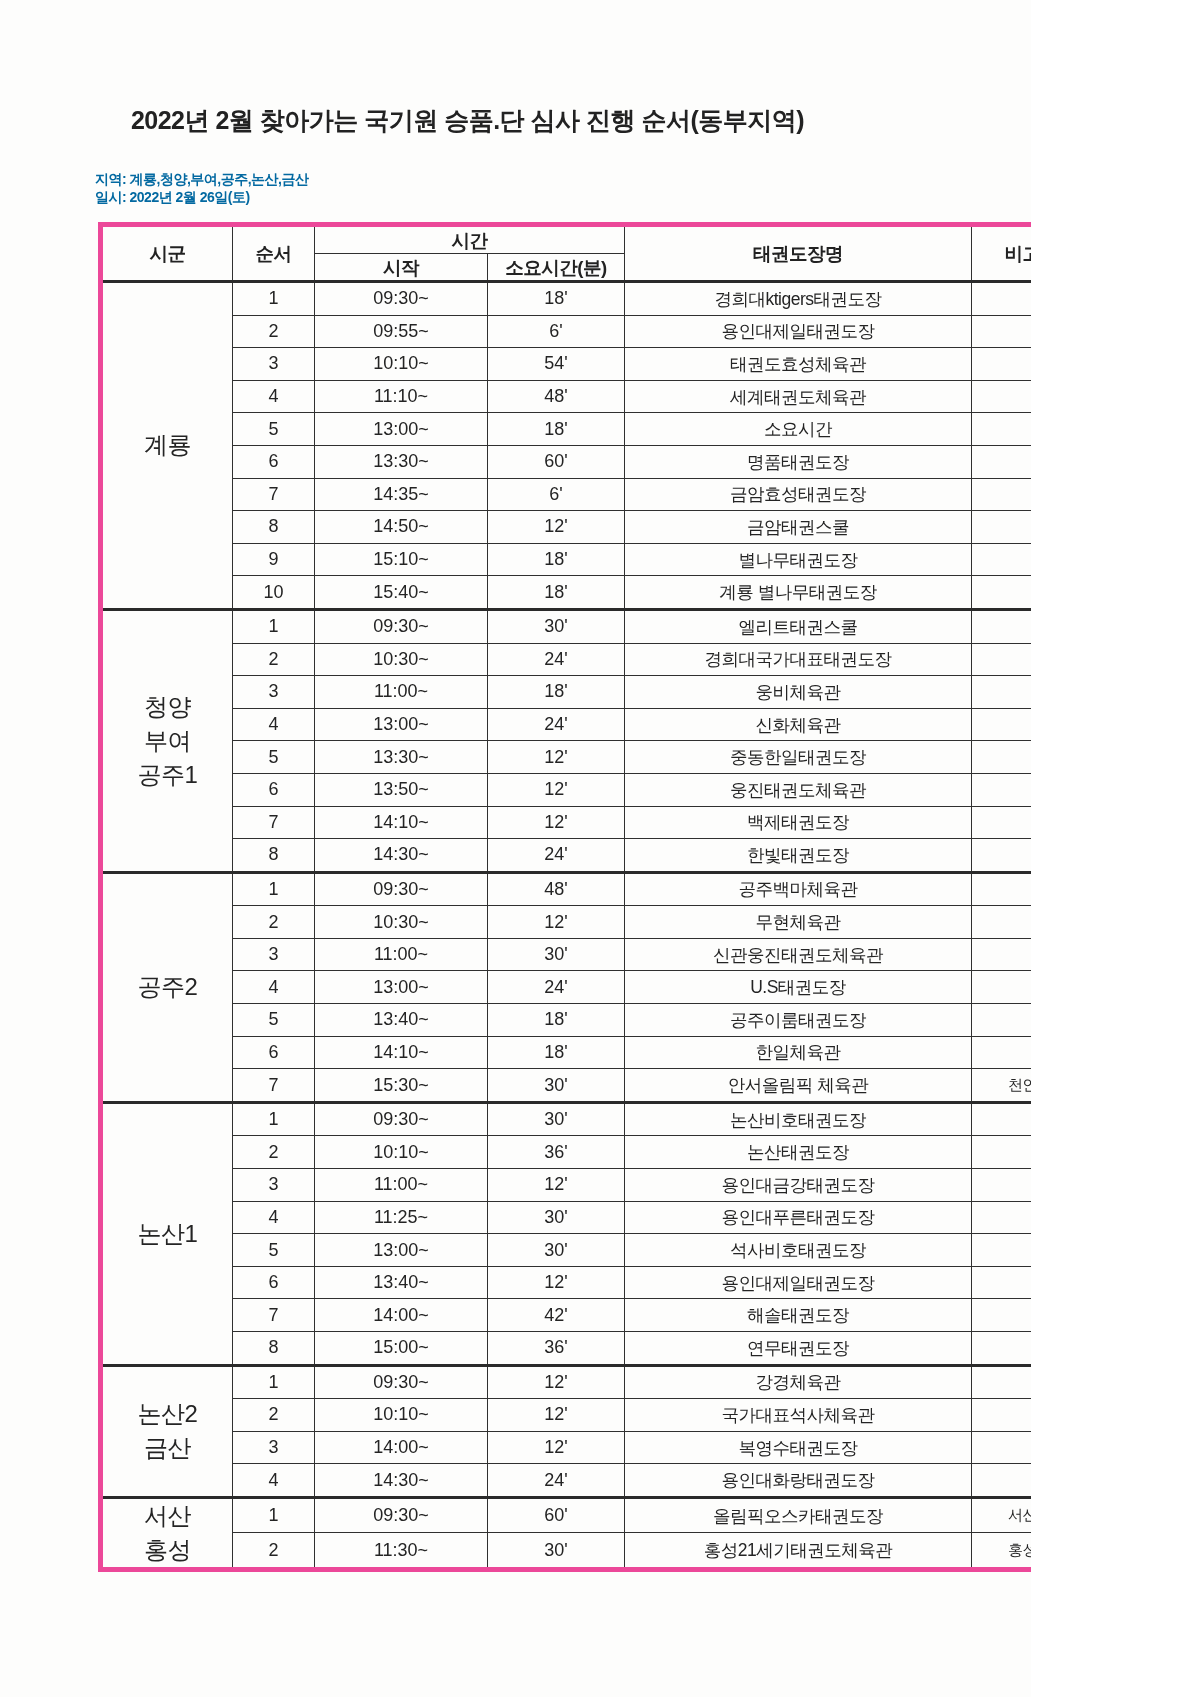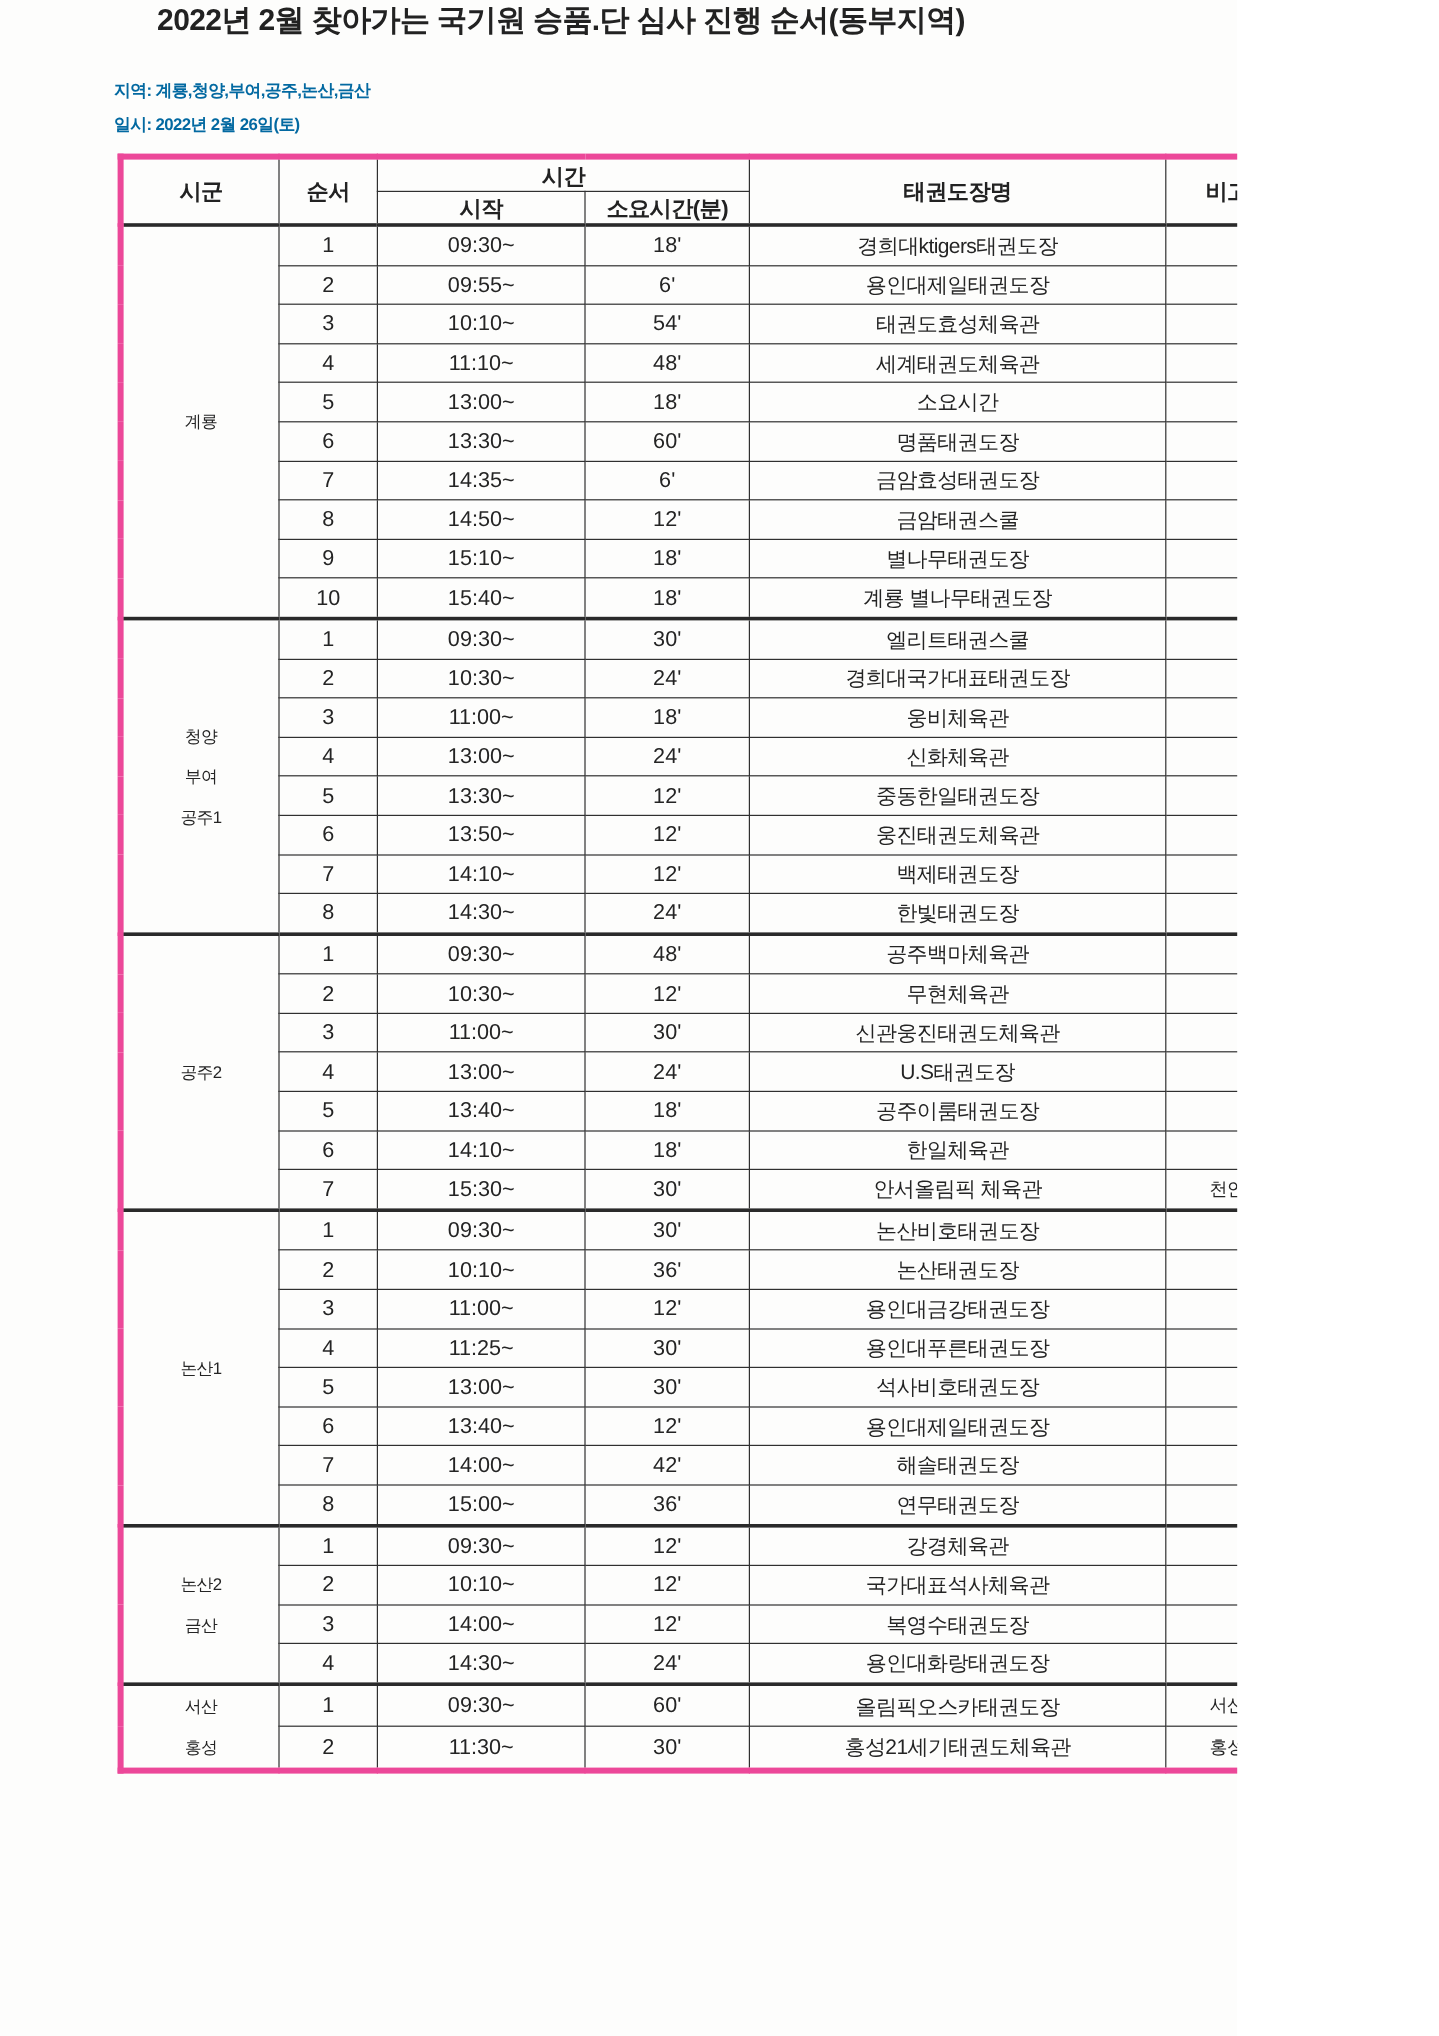--- a/index.html
+++ b/index.html
@@ -4,28 +4,29 @@
 <style>
   html,body { margin:0; padding:0; background:#ffffff; }
   .page {
     width:1031px; height:1697px;
     background:#fdfdfc;
     position:relative;
     font-family:"Liberation Sans","DejaVu Sans",sans-serif;
     color:#1c1c1c;
     overflow:hidden;
     box-sizing:border-box;
+    padding-top:104px;
   }
   .title-wrap { margin-right:96px; text-align:center; }
   .doc-title {
     margin:0; font-size:25px; font-weight:700; letter-spacing:-0.5px; color:#222;
   }
   .meta { margin:34px 0 0 95px; }
   .meta-line { font-size:14px; font-weight:700; color:#0369a1; letter-spacing:-0.5px; }
-  .meta-line + .meta-line { margin-top:10px; }
+  .meta-line + .meta-line { }
   .notice-wrap { margin:17px 210px 0 0; text-align:right; }
   .notice { font-size:15.5px; font-weight:700; letter-spacing:-0.8px; }
   table.schedule {
     margin:15px 0 0 98px;
     border-collapse:collapse;
     table-layout:fixed;
     width:975px;
     border:5px solid #ec4899;
   }
   table.schedule th, table.schedule td {
@@ -37,21 +38,21 @@
     white-space:nowrap;
   }
   thead th {
     font-size:18.5px; font-weight:700; color:#222; letter-spacing:-0.5px;
     height:26px;
     background:#fdfdfc;
   }
   tr.hdr-bottom th { border-bottom:3px solid #2a2a2a; }
   tbody td { font-size:18px; font-weight:400; color:#242424; height:31.6px; }
   td.cell-dojang { text-align:left; padding-left:26px; font-size:17.5px; letter-spacing:-0.5px; }
-  td.cell-region { font-size:14px; letter-spacing:-0.5px; line-height:34px; }
+  td.cell-region { font-size:24px; letter-spacing:-0.5px; line-height:34px; }
   td.cell-start, td.cell-duration { font-size:18px; }
   td.cell-note { font-size:15px; letter-spacing:-0.5px; }
   tr.section-start td { border-top:3px solid #2a2a2a; }
   col.c-region { width:132px; }
   col.c-order  { width:82px;  }
   col.c-start  { width:173px; }
   col.c-dur    { width:137px; }
   col.c-name   { width:347px; }
   col.c-note   { width:104px; }
 </style>

